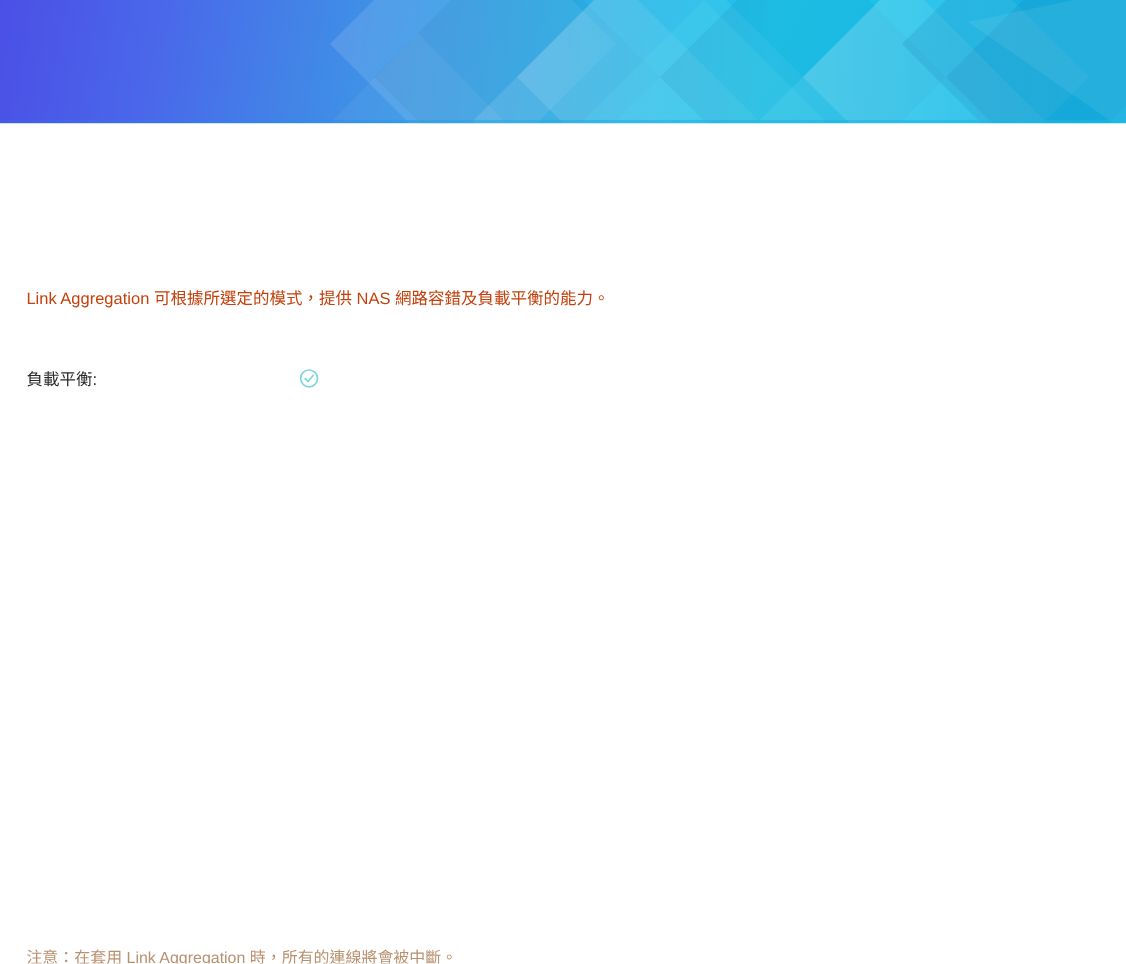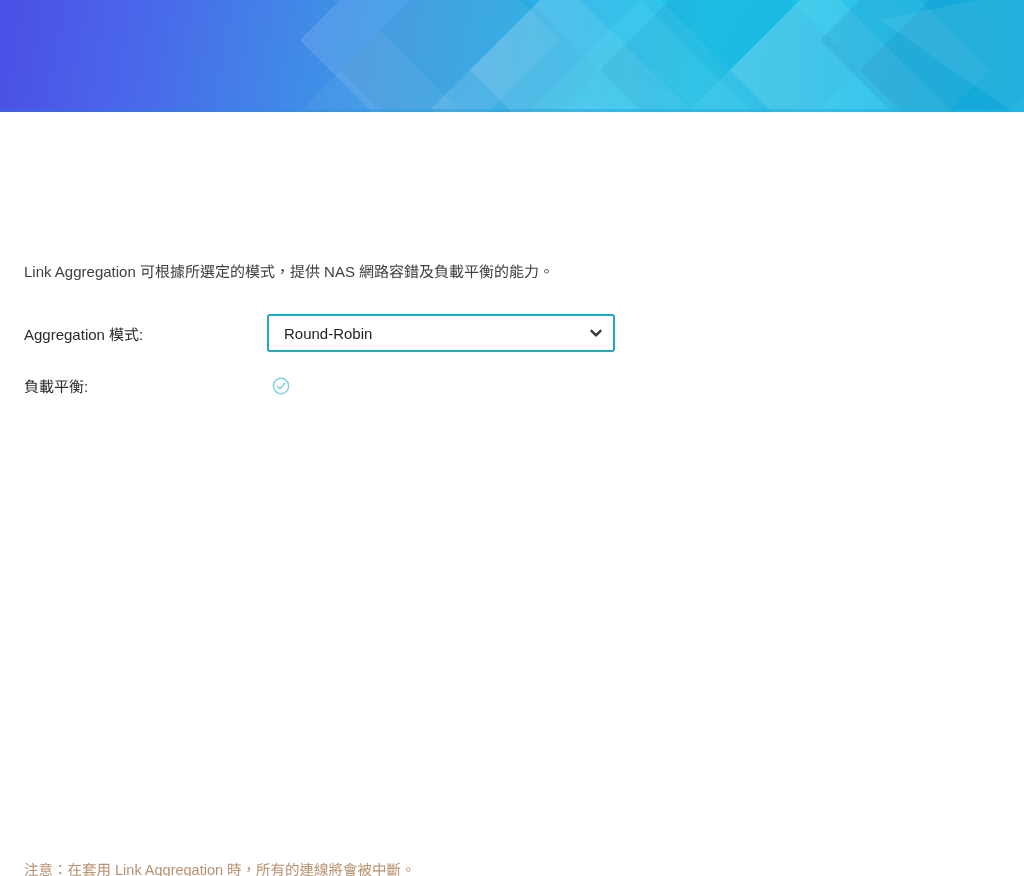--- a/index.html
+++ b/index.html
@@ -65,21 +65,21 @@
   .content {
     position: relative;
     padding: 0;
   }
   .intro {
     position: absolute;
     left: 24px;
     top: 149px;
     font-size: 15px;
     line-height: 22px;
-    color: #404040;
+    color: #c2410c;
     white-space: nowrap;
   }
 
   .form {
     position: absolute;
     left: 0;
     top: 189px;
     width: 1024px;
   }
   .row {
@@ -203,31 +203,20 @@
   <div class="banner-underline"></div>
 </div>
 
 <div class="content">
 
   <div class="intro">Link Aggregation 可根據所選定的模式，提供 NAS 網路容錯及負載平衡的能力。</div>
 
   <div class="form">
 
 
-    <div class="row mode">
-      <div class="row-label">Aggregation 模式:</div>
-      <div class="select focused">
-        <span class="value">Round-Robin</span>
-        <span class="chev">
-          <svg width="16" height="16" viewBox="0 0 16 16" fill="none" stroke-width="2.4" stroke-linecap="round" stroke-linejoin="round">
-            <polyline points="3.5,5.8 8,10.4 12.5,5.8"></polyline>
-          </svg>
-        </span>
-      </div>
-    </div>
 
 
     <div class="row balance">
       <div class="row-label">負載平衡:</div>
       <svg class="status-icon" viewBox="0 0 24 24" fill="none" stroke="#7fd4dd" stroke-width="1.8" stroke-linecap="round" stroke-linejoin="round">
         <circle cx="12" cy="12" r="9.2"></circle>
         <polyline points="7.6,12.2 10.8,15.3 16.6,8.6"></polyline>
       </svg>
     </div>
 

